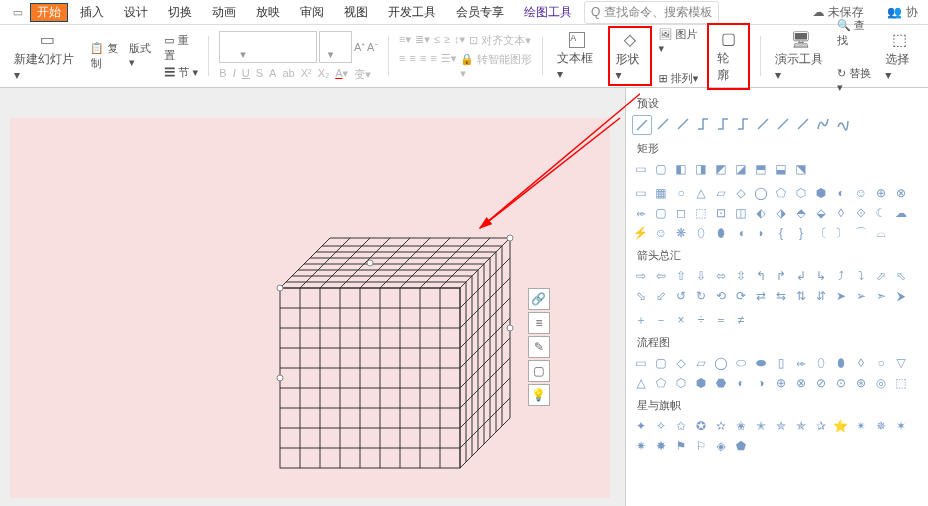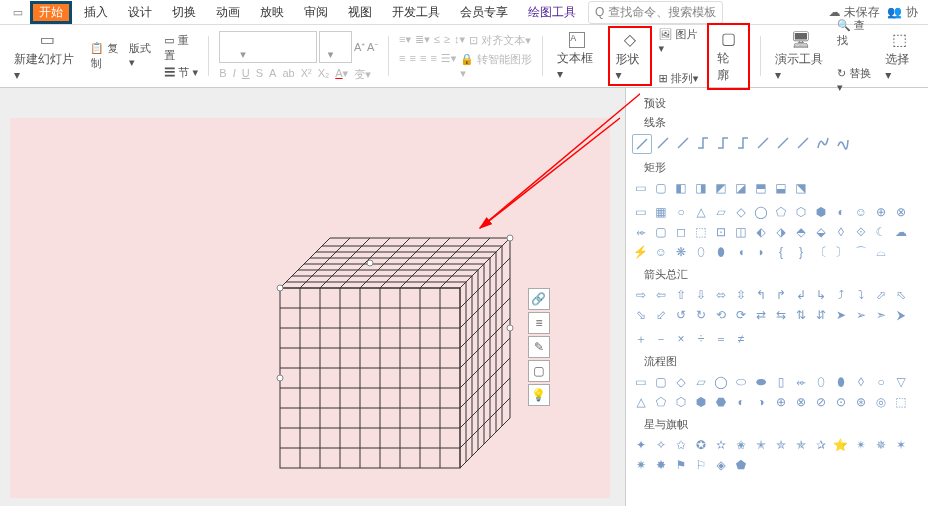--- a/index.html
+++ b/index.html
@@ -1,33 +1,33 @@
 <!DOCTYPE html>
 <html><head>
 <meta charset="utf-8">
 <style>
 body{margin:0;font-family:"Microsoft YaHei",Arial,sans-serif;font-size:12px;background:#fff;color:#333;overflow:hidden}
 .tabs{display:flex;align-items:center;height:24px;padding:0 10px;border-bottom:1px solid #ddd;gap:4px}
 .tab{padding:2px 8px;cursor:pointer;font-size:12px}
-.tab.active{background:#fd7a23;color:#fff;border:3px solid #0c4a6e;padding:0 6px}
+.tab.active{background:#fd7a23;color:#fff;border:1px solid #0c4a6e;padding:0 6px}
 .tab.context{color:#4c1d95}
 .search-box{display:flex;align-items:center;gap:4px;color:#888;padding:2px 6px;border:1px solid #ddd;border-radius:3px}
-.tabs-right{margin-left:auto;display:flex;gap:8px;align-items:flex-end;color:#666}
+.tabs-right{margin-left:auto;display:flex;gap:24px;align-items:flex-end;color:#666}
 .ribbon{display:flex;align-items:center;height:54px;padding:4px 10px;border-bottom:1px solid #ccc;gap:6px;font-size:11px;color:#555}
 .rbtn{display:flex;flex-direction:column;align-items:center;gap:2px;padding:2px 4px;cursor:pointer}
 .rbtn .ic{font-size:16px;color:#666}
 .rbtn .lbl{font-size:12px}
 .sep{width:1px;height:40px;background:#ddd;margin:0 4px}
 .small-ic{display:inline-block;width:16px;height:16px;color:#888;font-size:11px;text-align:center;line-height:16px}
 .hl{border:2px solid red}
 .workspace{display:flex;height:420px}
 .canvas-area{flex:1;background:#eee;position:relative;padding:10px}
 .slide{position:absolute;left:10px;top:30px;width:600px;height:380px;background:#f9e0e0}
 .shape-panel{width:290px;border-left:1px solid #ccc;overflow-y:auto;padding:4px 6px;font-size:11px;color:#666}
-.cat{margin:4px 12px;font-size:11px;color:#555}
+.cat{margin:4px 5px;font-size:11px;color:#555}
 .shape-row{display:flex;flex-wrap:wrap;gap:2px;margin-bottom:6px}
 .sh{width:18px;height:18px;border:1px solid #9cb8d1;display:flex;align-items:center;justify-content:center;font-size:12px;color:#7a9cc6;cursor:pointer;border-radius:2px}
 .sh.noborder{border:none}
 .sh svg{width:14px;height:14px;stroke:#7a9cc6;fill:none;stroke-width:1.5}
 .float-tools{position:absolute;right:60px;top:170px;display:flex;flex-direction:column;gap:2px}
 .ft{width:20px;height:20px;border:1px solid #aaa;background:#fff;font-size:12px;text-align:center;line-height:20px;color:#666}
 .annot{position:absolute;pointer-events:none}
 </style>
 </head>
 <body>
@@ -224,21 +224,20 @@
           </marker>
         </defs>
       <line x1="75" y1="-50" x2="608" y2="-30" stroke="red" stroke-width="1.5" marker-end="url(#ah)"></line>
       <line x1="620" y1="30" x2="480" y2="140" stroke="red" stroke-width="1.5" marker-end="url(#ah)"></line>
       <line x1="480" y1="140" x2="678" y2="-26" stroke="red" stroke-width="1.5" marker-end="url(#ah)"></line>
     </svg>
   </div>
 
   <div class="shape-panel">
     <div class="cat">预设</div>
-    <div class="cat">线条</div>
     <div class="shape-row">
       <span class="sh hl">
           <svg>
             <line x1="2" y1="12" x2="12" y2="2"></line>
           </svg>
         </span>
       <span class="sh noborder">
           <svg>
             <line x1="2" y1="12" x2="12" y2="2"></line>
           </svg>

